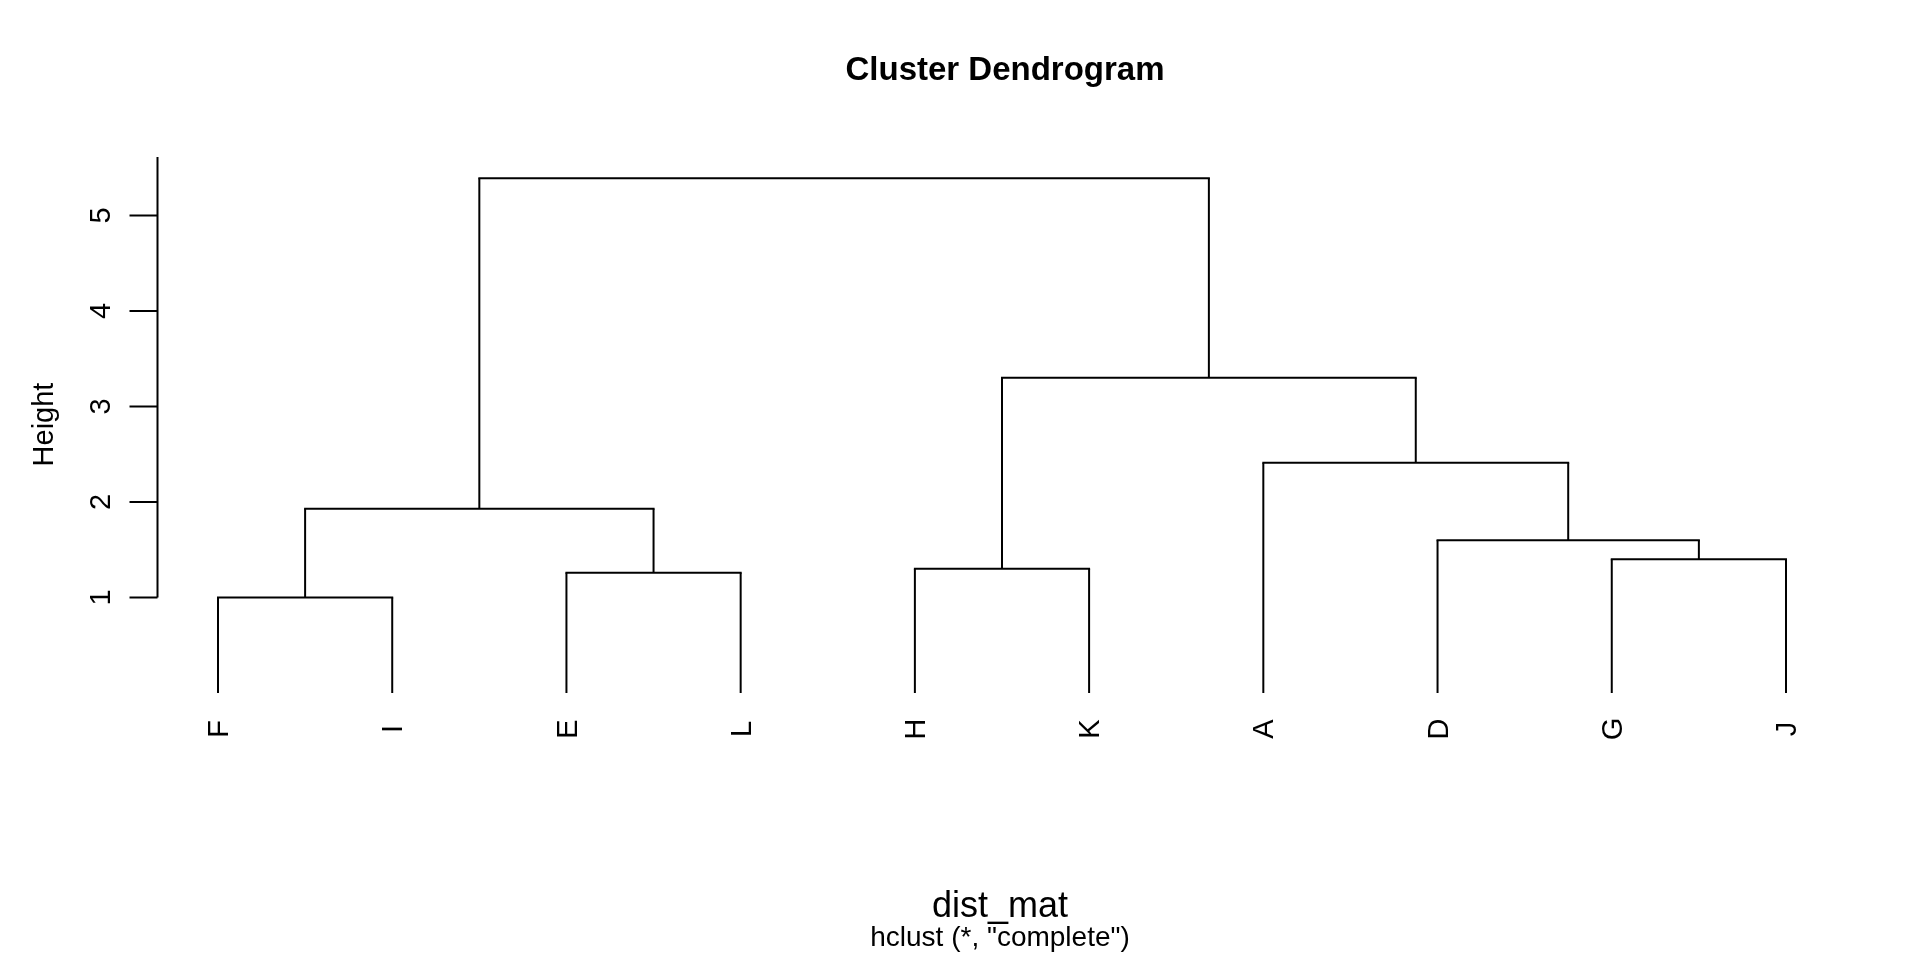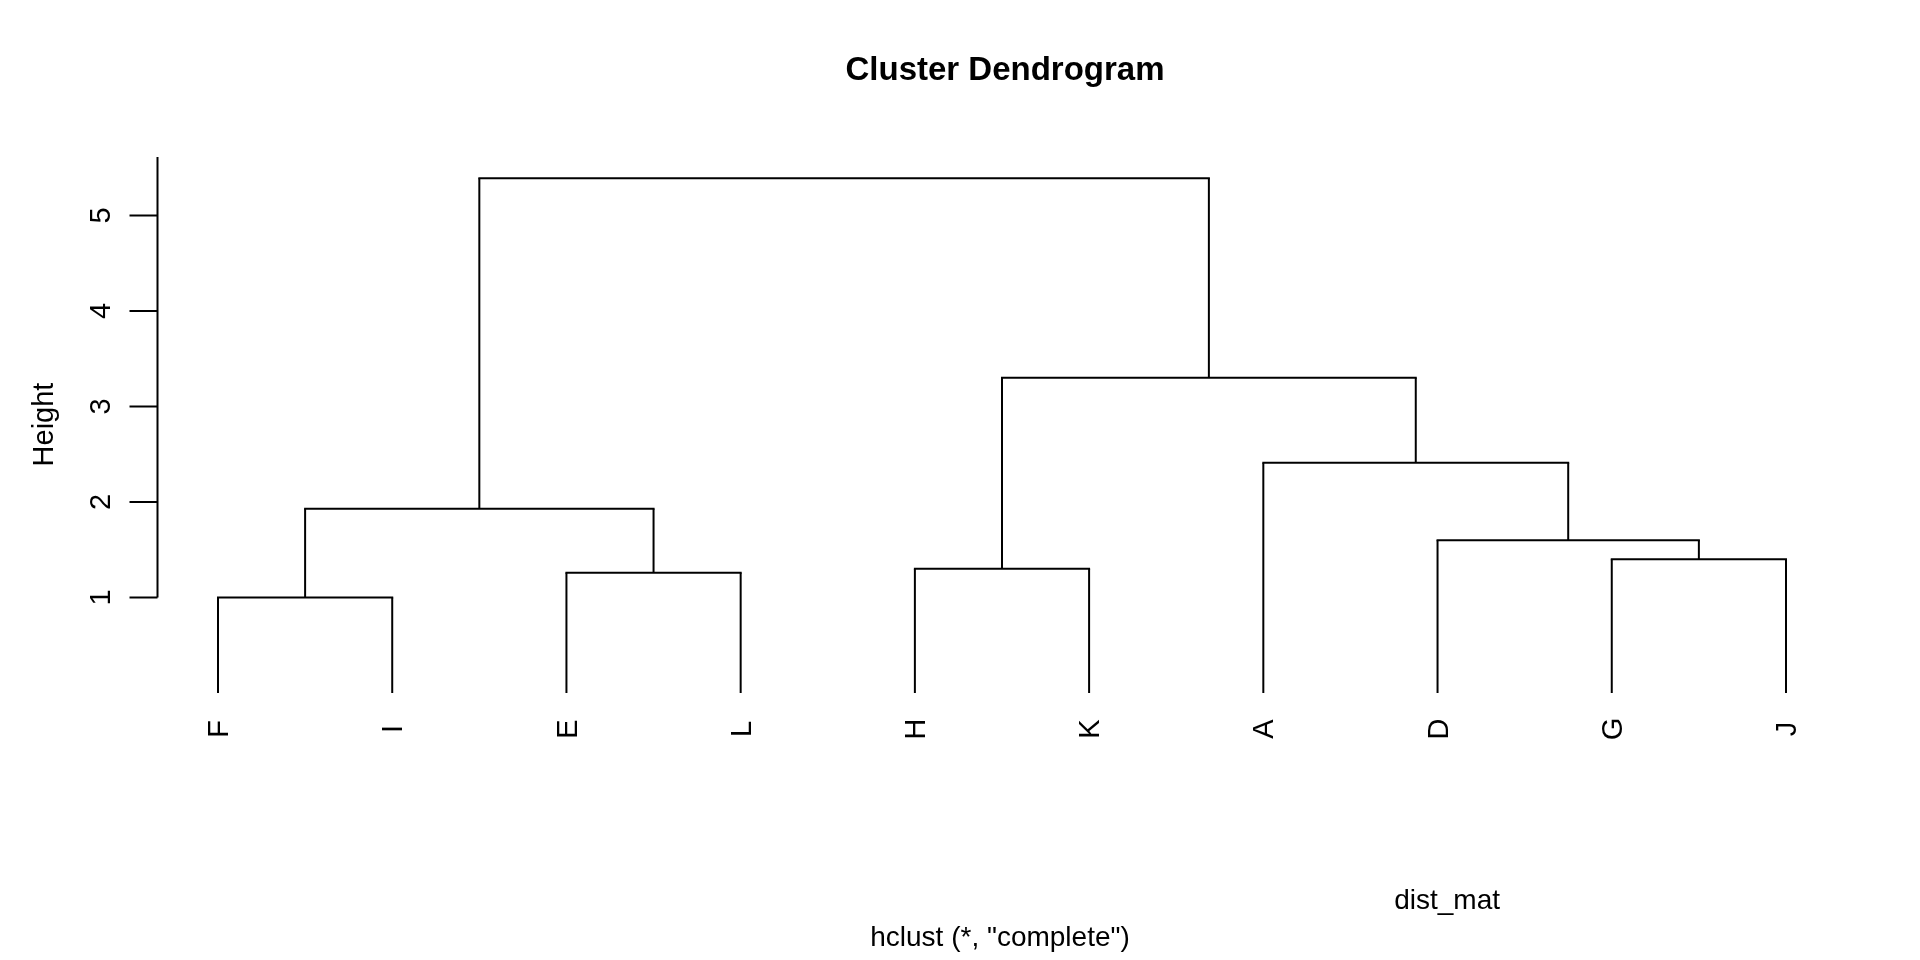--- a/index.html
+++ b/index.html
@@ -27,22 +27,22 @@
     position: absolute;
     left: -12px; top: 408px; width: 110px;
     text-align: center;
     font-size: 29px;
     color: #000000;
     transform: rotate(-90deg);
   }
   .x-caption-1 {
     position: absolute;
     left: 500px; top: 884px; width: 1000px;
-    text-align: right;
-    font-size: 28px;
+    text-align: center;
+    font-size: 36px;
     color: #000000;
   }
   .x-caption-2 {
     position: absolute;
     left: 500px; top: 921px; width: 1000px;
     text-align: center;
     font-size: 28px;
     color: #000000;
   }
   svg#dendro {

